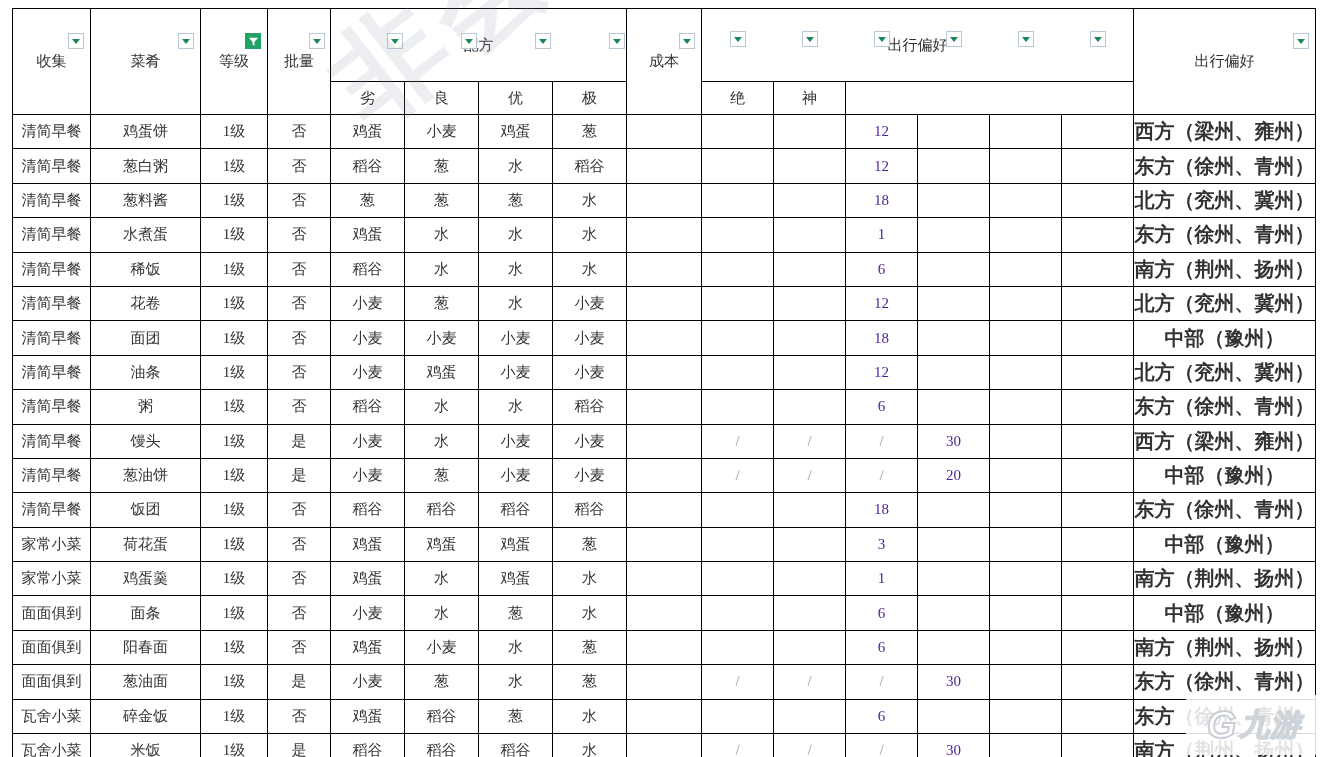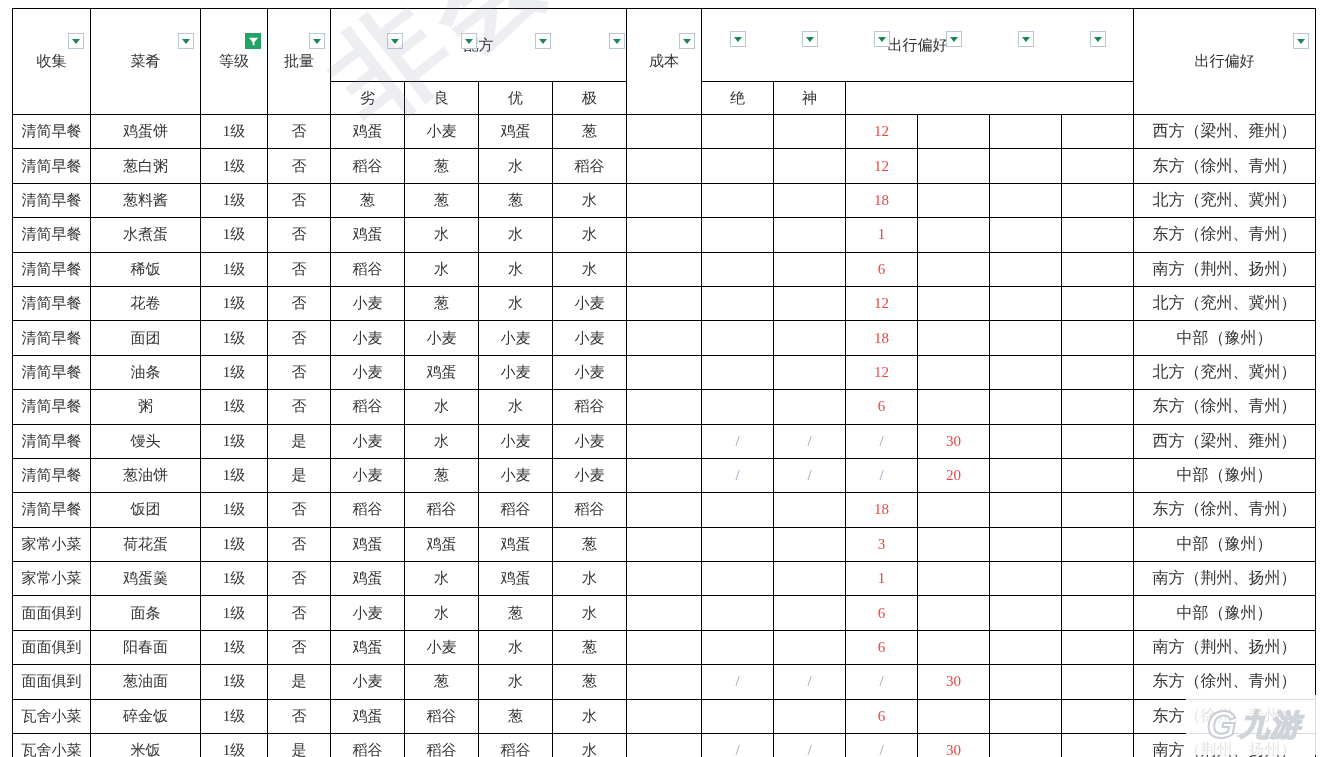--- a/index.html
+++ b/index.html
@@ -100,23 +100,23 @@
   }
   thead th.h-tall { height: 72px; }
   thead th.h-top  { height: 40px; }
   thead th.h-sub  { height: 32px; }
 
   tbody td {
     height: 33.4px;
     background: #ffffff;
     font-size: 15px;
   }
-  tbody td.num { font-size: 15px; color: #ef4444; }
+  tbody td.num { font-size: 15px; color: #4c1d95; }
   tbody td.slash { color: #8c9bb0; font-size: 15px; }
-  tbody td.pref { font-size: 16px; }
+  tbody td.pref { font-size: 20px; font-weight: bold; }
 
   
   tbody td, thead th { background-clip: padding-box; }
   tbody td { background: rgba(255,255,255,0.0); }
   tbody tr { background: transparent; }
 
   
   .fbtn {
     position: absolute;
     width: 16px;

